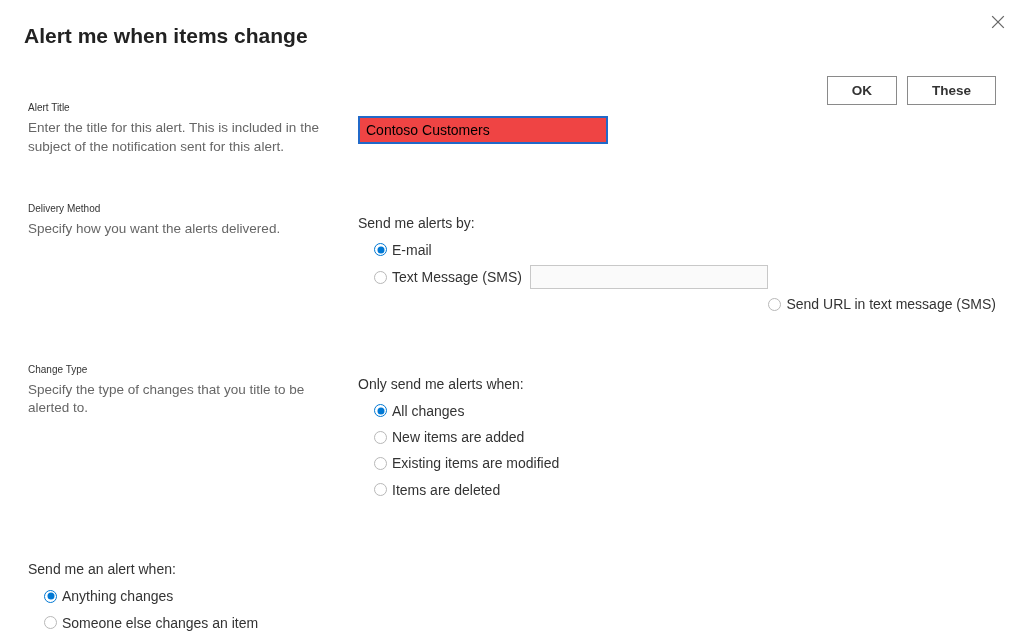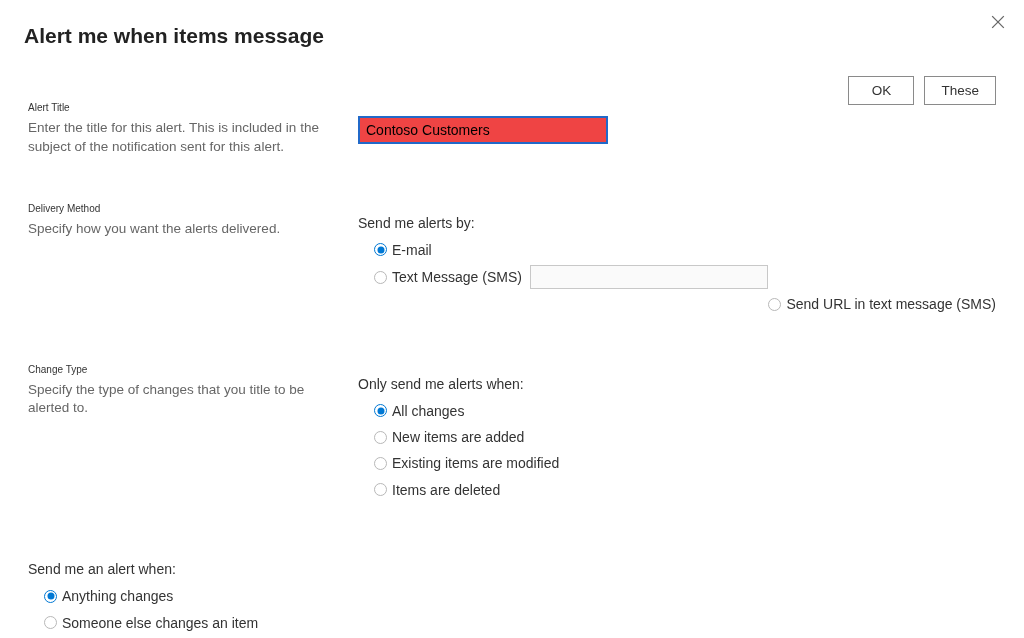--- a/index.html
+++ b/index.html
@@ -38,27 +38,28 @@
     }
     .button-row {
       position: absolute;
       top: 76px;
       right: 28px;
       display: flex;
       gap: 10px;
     }
     .btn {
       min-width: 66px;
-      padding: 6px 16px;
+      padding: 6px 24px;
       font-size: 13.5px;
       font-family: inherit;
       background: #ffffff;
       border: 1px solid #8a8a8a;
       color: #333;
       cursor: pointer;
+      font-weight: bold;
     }
     .form-area {
       padding: 54px 28px 0 28px;
     }
     .section {
       display: flex;
       align-items: flex-start;
       margin-bottom: 46px;
     }
     .section-left {
@@ -165,21 +166,21 @@
 </head>
 <body>
 
 <div class="close-btn">
   <svg viewBox="0 0 24 24" fill="none" stroke="currentColor" stroke-width="1.5">
     <line x1="5" y1="5" x2="19" y2="19"></line>
     <line x1="19" y1="5" x2="5" y2="19"></line>
   </svg>
 </div>
 
-<h1 class="page-title">Alert me when items message</h1>
+<h1 class="page-title">Alert me when items change</h1>
 
 <div class="button-row">
   <button class="btn">OK</button>
   <button class="btn">These</button>
 </div>
 
 <div class="form-area">
 
   <div class="section alerttitle-section">
     <div class="section-left">

